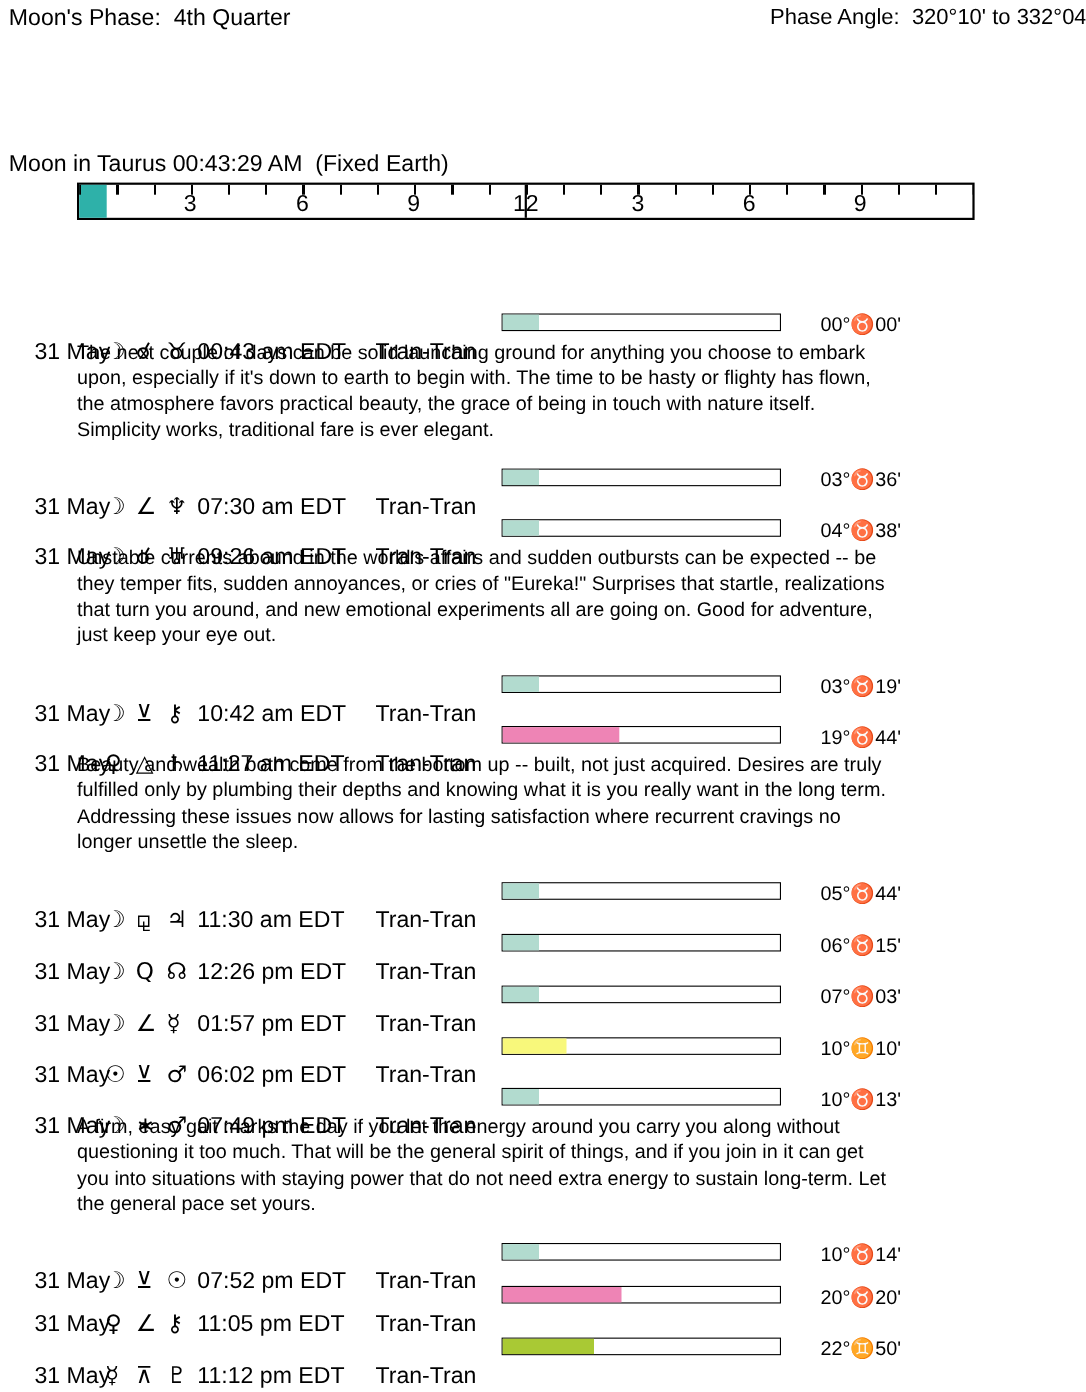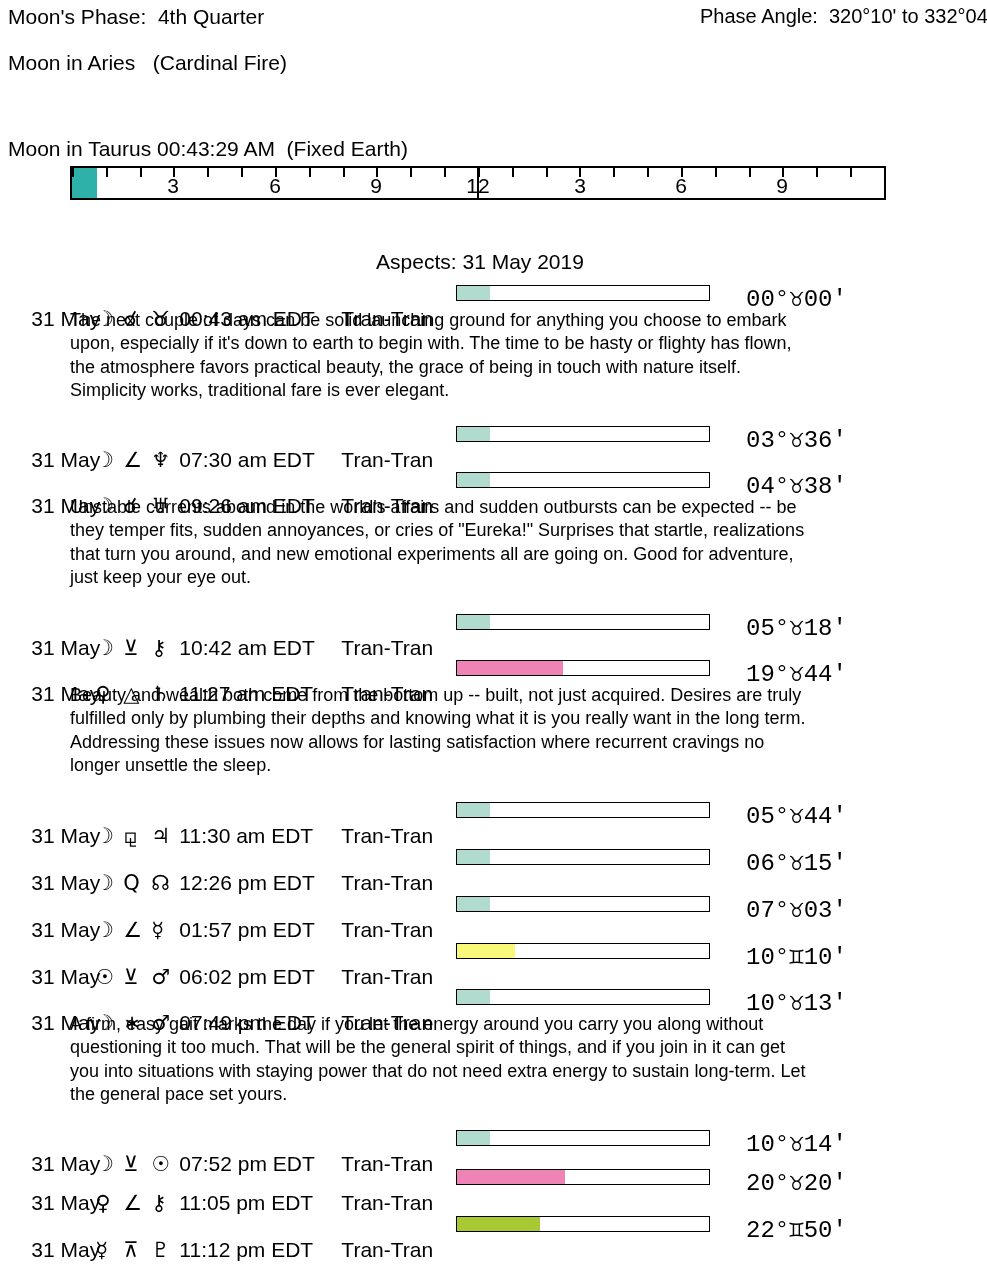--- a/index.html
+++ b/index.html
@@ -19,49 +19,47 @@
   .aspects-title{left:0;top:250px;width:960px;text-align:center;font-size:21px;}
   
   .arow{position:absolute;left:8px;width:971px;height:26px;font-size:21px;white-space:pre;}
   .c-date{display:inline-block;width:64px;}
   .c-g{display:inline-block;width:28px;font-family:"DejaVu Sans",sans-serif;font-size:21px;}
   .c-time{display:inline-block;width:162px;}
   .c-type{display:inline-block;}
   .bar{position:absolute;left:448px;top:2px;width:252px;height:14px;border:1px solid #000;
        background:#fff;}
   .fill{display:block;height:100%;width:0;}
-  .val{position:absolute;left:738px;top:1px;font-size:24px;
-       font-family:Liberation Mono, monospace;}
+  .val{position:absolute;left:738px;top:1px;font-size:18px;
+       font-family:Liberation Sans, sans-serif;}
   .desc{position:absolute;left:70px;width:905px;font-size:18px;line-height:23.4px;
         white-space:pre-line;}
 </style>
 </head>
 <body>
 
 <div class="page">
 
   <div class="abs hline" style="left:8px;top:5px;">Moon's Phase:  4th Quarter</div>
   <div class="abs phase-angle" style="left:700px;top:5px;">Phase Angle:  320°10' to 332°04'</div>
-  <div class="abs hline" style="left:8px;top:51px;">Moon in Aries   (Cardinal Fire)</div>
   <div class="abs hline" style="left:8px;top:97px;margin-top:40px;">Moon in Taurus 00:43:29 AM  (Fixed Earth)</div>
 
   <div class="abs ruler">
     <span class="void-block" style="background: rgb(46, 177, 169);"></span>
     <span class="ticks"></span>
     <span class="noon-tick"></span>
     <span class="rlabel" style="left:101px;">3</span>
     <span class="rlabel" style="left:203px;">6</span>
     <span class="rlabel" style="left:304px;">9</span>
     <span class="rlabel" style="left:406px;">12</span>
     <span class="rlabel" style="left:508px;">3</span>
     <span class="rlabel" style="left:609px;">6</span>
     <span class="rlabel" style="left:710px;">9</span>
   </div>
 
-  <div class="abs aspects-title">Aspects: 31 May 2019</div>
 
   <div class="abs arow" style="top:283px;">
     <span class="c-date">31 May</span><span class="c-g">☽</span><span class="c-g">☌</span><span class="c-g">♉</span><span class="c-time">00:43 am EDT</span><span class="c-type">Tran-Tran</span>
     <span class="bar"><span class="fill" style="width: 13%; background: rgb(178, 219, 207);"></span></span>
     <span class="val">00°♉00'</span>
   </div>
   <div class="abs desc" style="top:309px;">The next couple of days can be solid launching ground for anything you choose to embark
 upon, especially if it's down to earth to begin with. The time to be hasty or flighty has flown,
 the atmosphere favors practical beauty, the grace of being in touch with nature itself.
 Simplicity works, traditional fare is ever elegant.</div>
@@ -78,21 +76,21 @@
     <span class="val">04°♉38'</span>
   </div>
   <div class="abs desc" style="top:496px;">Unstable currents abound in the world's affairs and sudden outbursts can be expected -- be
 they temper fits, sudden annoyances, or cries of "Eureka!" Surprises that startle, realizations
 that turn you around, and new emotional experiments all are going on. Good for adventure,
 just keep your eye out.</div>
 
   <div class="abs arow" style="top:612px;">
     <span class="c-date">31 May</span><span class="c-g">☽</span><span class="c-g">⊻</span><span class="c-g">⚷</span><span class="c-time">10:42 am EDT</span><span class="c-type">Tran-Tran</span>
     <span class="bar"><span class="fill" style="width: 13%; background: rgb(178, 219, 207);"></span></span>
-    <span class="val">05°♉18'</span>
+    <span class="val">03°♉19'</span>
   </div>
 
   <div class="abs arow" style="top:658px;">
     <span class="c-date">31 May</span><span class="c-g">♀</span><span class="c-g">△</span><span class="c-g">♄</span><span class="c-time">11:27 am EDT</span><span class="c-type">Tran-Tran</span>
     <span class="bar"><span class="fill" style="width: 42%; background: rgb(238, 132, 181);"></span></span>
     <span class="val">19°♉44'</span>
   </div>
   <div class="abs desc" style="top:684px;">Beauty and wealth both come from the bottom up -- built, not just acquired. Desires are truly
 fulfilled only by plumbing their depths and knowing what it is you really want in the long term.
 Addressing these issues now allows for lasting satisfaction where recurrent cravings no

